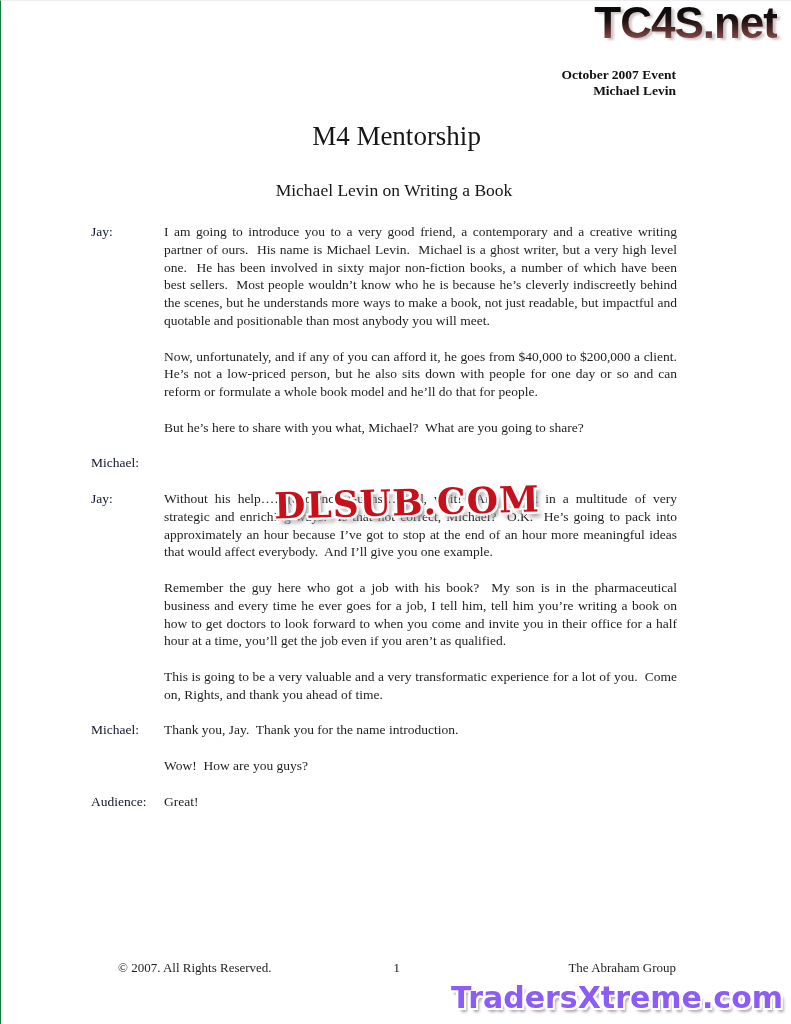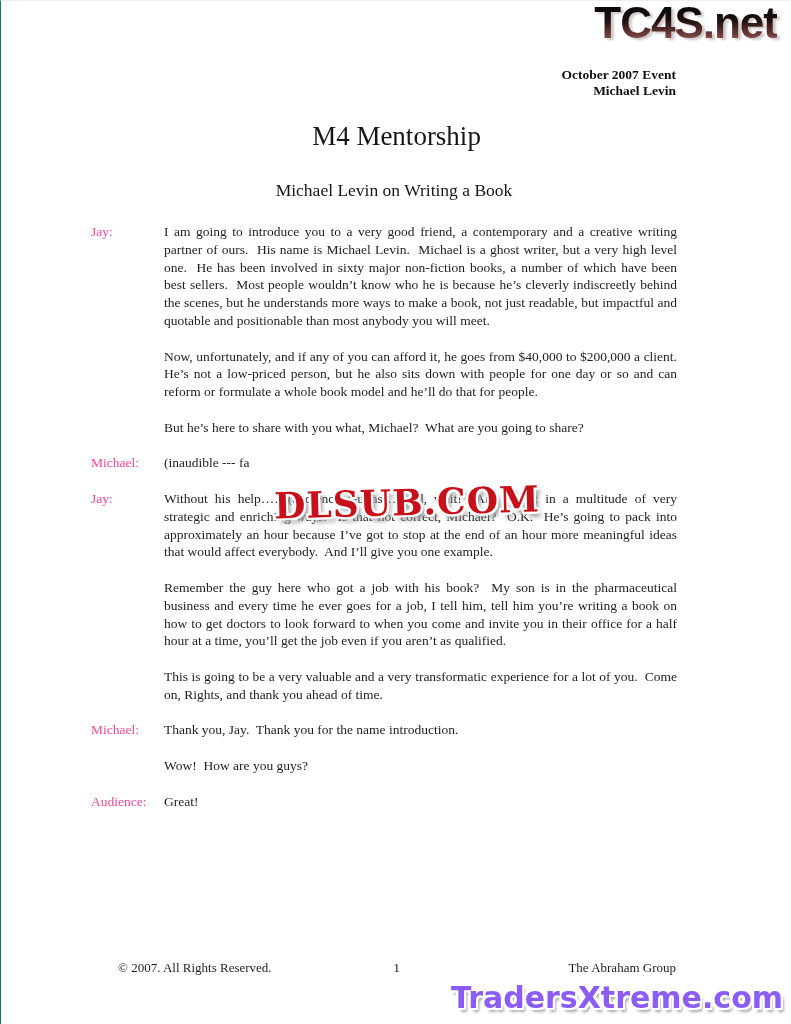--- a/index.html
+++ b/index.html
@@ -78,21 +78,21 @@
   }
   .t-row {
     display: flex;
     margin-bottom: 17.8px;
   }
   .t-speaker {
     width: 73px;
     flex: 0 0 73px;
     font-size: 13.5px;
     line-height: 17.8px;
-    color: #ec4899;
+    color: #0f172a;
   }
   .t-para {
     width: 513px;
     flex: 0 0 513px;
     font-size: 13.5px;
     line-height: 17.8px;
     text-align: justify;
     white-space: pre-wrap;
     color: #1e1e1e;
   }
@@ -188,21 +188,20 @@
       <div class="t-speaker"></div>
       <div class="t-para">Now, unfortunately, and if any of you can afford it, he goes from $40,000 to $200,000 a client.  He’s not a low-priced person, but he also sits down with people for one day or so and can reform or formulate a whole book model and he’ll do that for people.</div>
     </div>
     <div class="t-row">
       <div class="t-speaker"></div>
       <div class="t-para">But he’s here to share with you what, Michael?  What are you going to share?</div>
     </div>
 
     <div class="t-row">
       <div class="t-speaker">Michael:</div>
-      <div class="t-para">(inaudible --- fa</div>
     </div>
 
     <div class="t-row">
       <div class="t-speaker">Jay:</div>
       <div class="t-para">Without his help……(audience laughs)….and, wait!  And use it in a multitude of very strategic and enriching ways.  Is that not correct, Michael?  O.K.  He’s going to pack into approximately an hour because I’ve got to stop at the end of an hour more meaningful ideas that would affect everybody.  And I’ll give you one example.</div>
     </div>
     <div class="t-row">
       <div class="t-speaker"></div>
       <div class="t-para">Remember the guy here who got a job with his book?  My son is in the pharmaceutical business and every time he ever goes for a job, I tell him, tell him you’re writing a book on how to get doctors to look forward to when you come and invite you in their office for a half hour at a time, you’ll get the job even if you aren’t as qualified.</div>
     </div>

